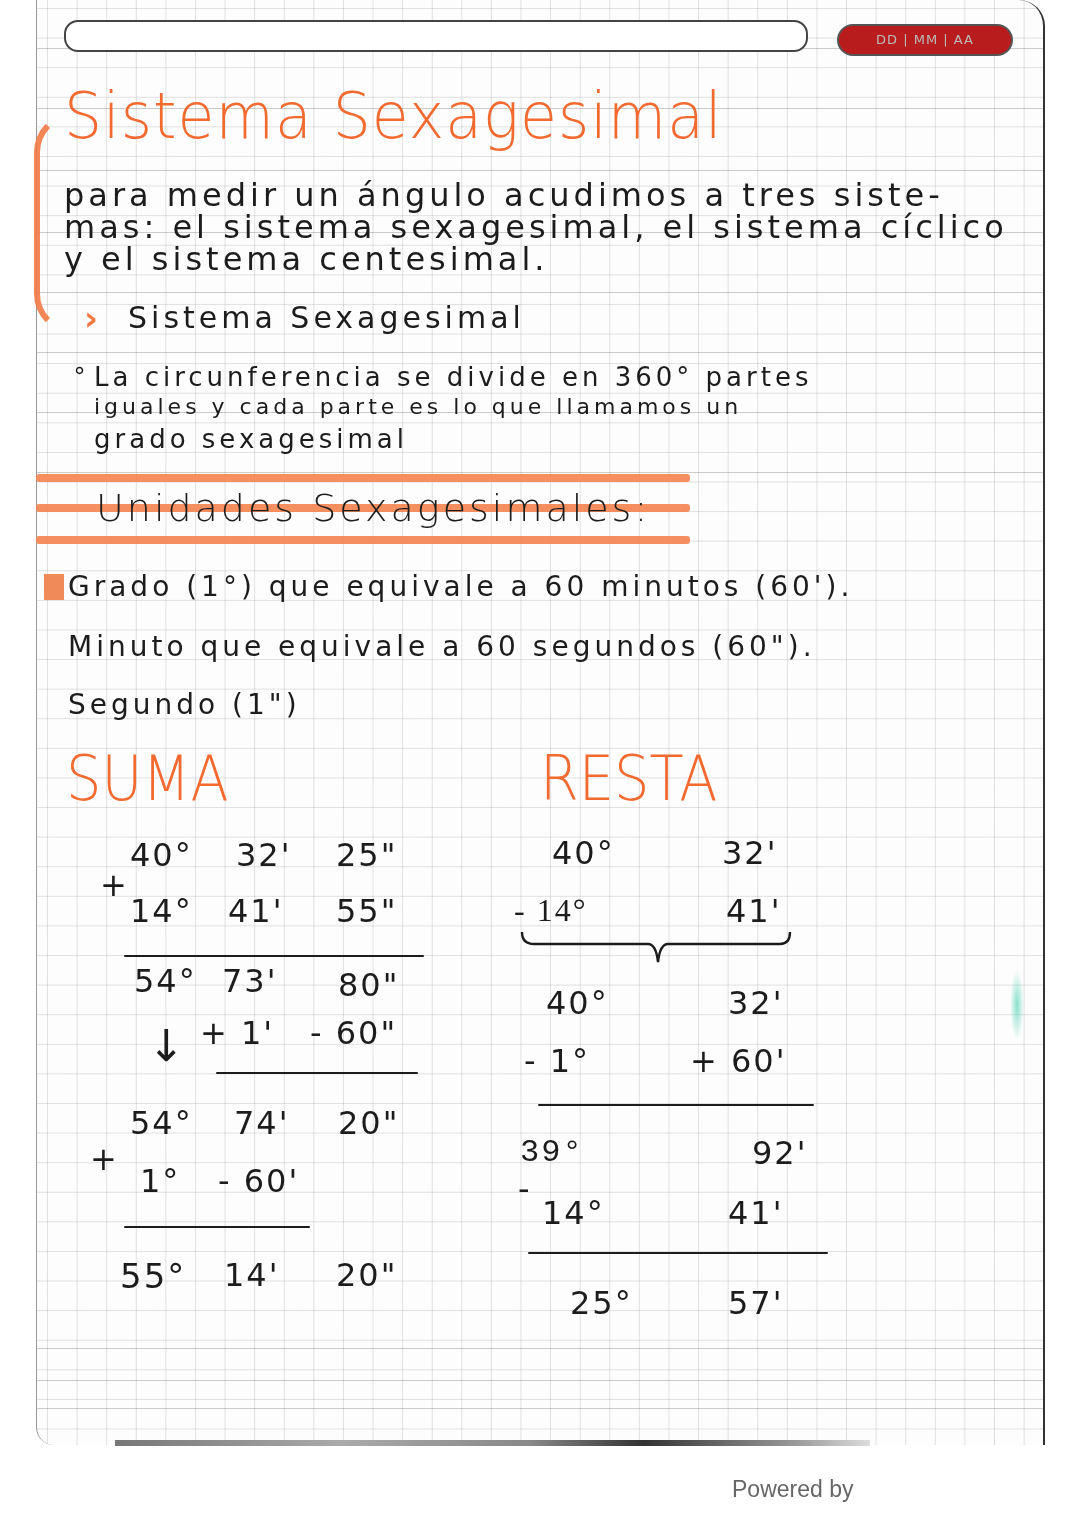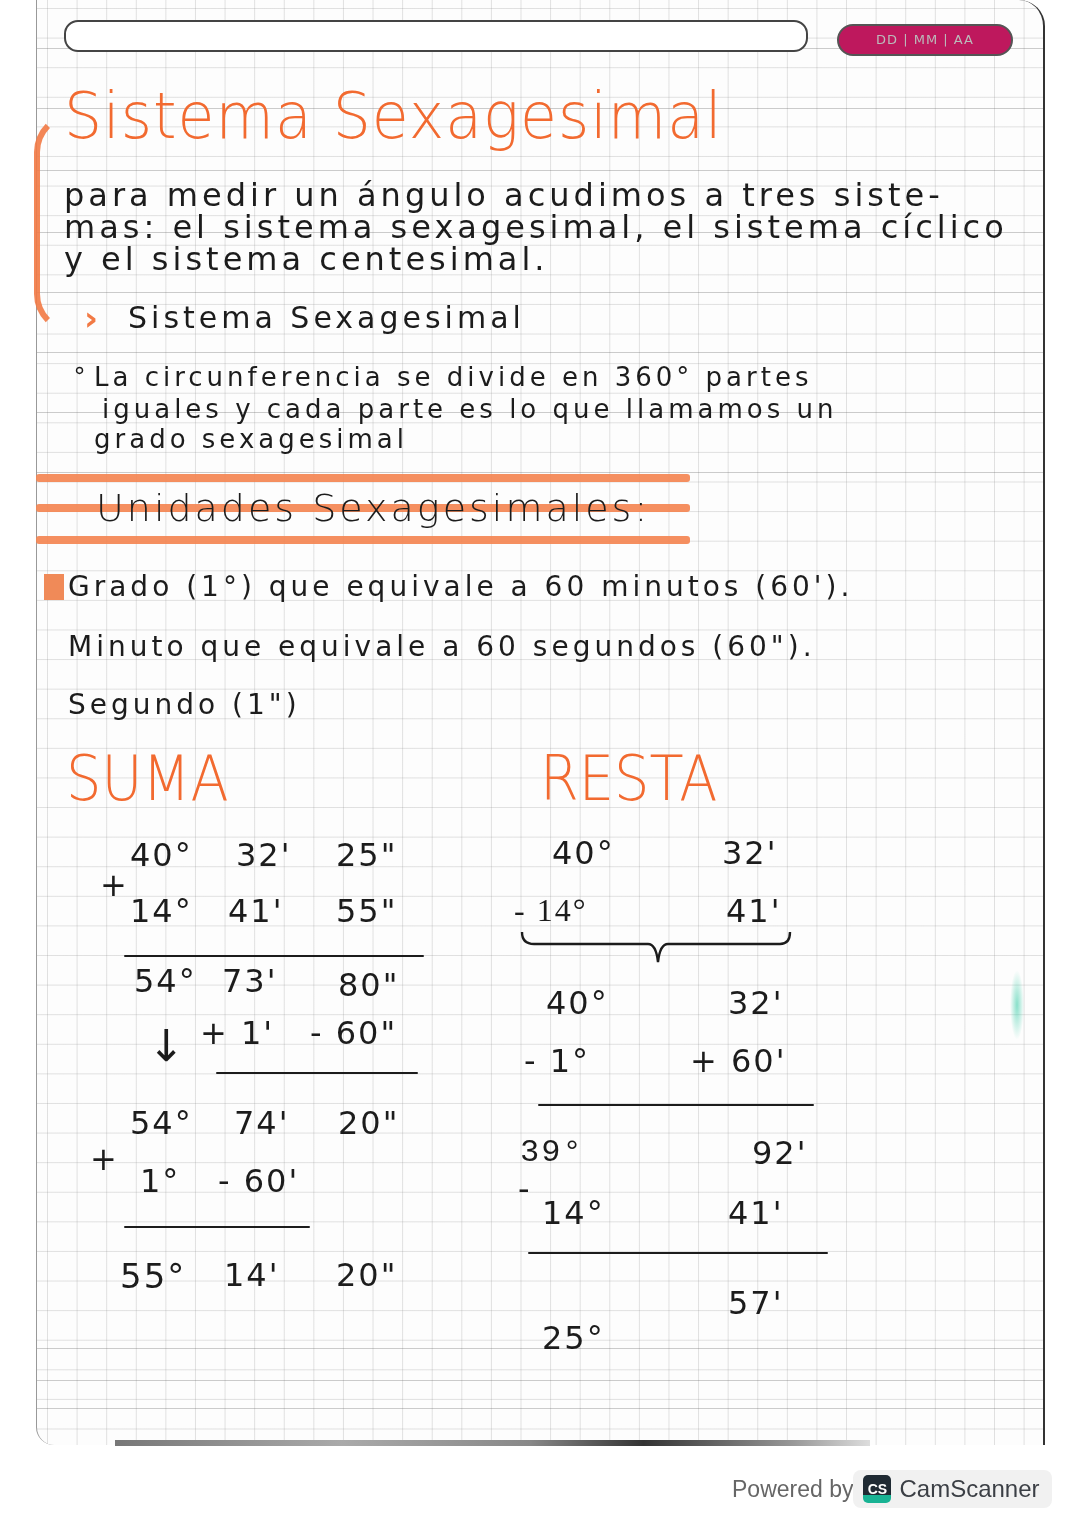--- a/index.html
+++ b/index.html
@@ -20,21 +20,21 @@
     border-left: 1px solid #999;
     border-radius: 0 26px 0 18px;
   }
   .hline { position: absolute; left: 0; right: 0; height: 1px; background: rgba(110,110,110,0.35); }
   .title-box {
     position: absolute; left: 64px; top: 20px; width: 740px; height: 28px;
     border: 2px solid #444; border-radius: 14px; background: #fff;
   }
   .date-box {
     position: absolute; left: 837px; top: 24px; width: 172px; height: 28px;
-    border: 2px solid #555; border-radius: 16px; background: #be185d;
+    border: 2px solid #555; border-radius: 16px; background: #b91c1c;
     color: #bbb; font-size: 13px; line-height: 28px; text-align: center;
     letter-spacing: 1px;
   }
   .hand { position: absolute; color: #1c1c1c; font-family: "DejaVu Sans", sans-serif; white-space: nowrap; letter-spacing: 2px; }
   .orange { color: #f26a30; }
   .main-title { left: 64px; top: 80px; font-size: 60px; letter-spacing: 1px; font-weight: 300; transform: scaleY(1.08); }
   .para { left: 64px; font-size: 32px; letter-spacing: 4px; }
   .bracket {
     position: absolute; left: 34px; top: 112px; width: 40px; height: 210px;
     border-left: 6px solid #f27a45; border-top: 6px solid #f27a45;
@@ -46,21 +46,21 @@
   .hl-line { position: absolute; left: 36px; width: 654px; height: 8px; background: #f48552; border-radius: 3px; opacity: 0.92; }
   .square-bullet { position: absolute; left: 44px; top: 574px; width: 20px; height: 26px; background: #f08a58; }
   .op { position: absolute; font-size: 32px; color: #1c1c1c; letter-spacing: 2px; font-family: "DejaVu Sans", sans-serif; white-space: nowrap; }
   .rule { position: absolute; height: 2px; background: #1c1c1c; border-radius: 2px; }
   .section-title { font-size: 62px; letter-spacing: 0px; font-weight: 300; transform: scaleX(0.9); transform-origin: left; }
   .bottom-bar {
     position: absolute; left: 115px; top: 1440px; width: 755px; height: 6px;
     background: linear-gradient(to right, #777, #aaa 30%, #888 55%, #333 70%, #999 90%, #ddd);
   }
   .footer {
-    position: absolute; left: 732px; top: 1467px; height: 44px; display: flex; align-items: center; 
+    position: absolute; left: 732px; top: 1467px; height: 44px; display: flex; align-items: center; gap: 14px;
   }
   .powered { font-family: "Liberation Sans", sans-serif; font-size: 23px; color: #666; }
   .cs-badge {
     display: flex; align-items: center; gap: 8px; background: #f1f1f1; border-radius: 8px;
     padding: 5px 12px 5px 10px;
   }
   .cs-logo {
     width: 28px; height: 28px; border-radius: 5px;
     background: linear-gradient(to bottom, #1f2a33 0 72%, #19b394 72% 100%);
     color: #fff; font-family: "Liberation Sans", sans-serif; font-weight: bold; font-size: 14px;
@@ -95,21 +95,21 @@
 <div class="hand orange main-title">Sistema Sexagesimal</div>
 
 <div class="hand para" style="top:176px">para medir un ángulo acudimos a tres siste-</div>
 <div class="hand para" style="top:208px">mas: el sistema sexagesimal, el sistema cíclico</div>
 <div class="hand para" style="top:240px">y el sistema centesimal.</div>
 
 <div class="hand" style="left:128px; top:300px; font-size:30px; letter-spacing:4px;">Sistema Sexagesimal</div>
 
 <div class="hand" style="left:72px; top:356px; font-size:24px;">∘</div>
 <div class="hand" style="left:94px; top:362px; font-size:26px; letter-spacing:4px;">La circunferencia se divide en 360° partes</div>
-<div class="hand" style="left:102px; top:394px; font-size:26px; letter-spacing:4px;text-align:right;">iguales y cada parte es lo que llamamos un</div>
+<div class="hand" style="left:94px; top:394px; font-size:22px; letter-spacing:4px;text-align:right;">iguales y cada parte es lo que llamamos un</div>
 <div class="hand" style="left:94px; top:424px; font-size:26px; letter-spacing:4px;">grado sexagesimal</div>
 
 <div class="hl-line" style="top:474px"></div>
 <div class="hl-line" style="top:504px"></div>
 <div class="hl-line" style="top:536px"></div>
 <div class="hand" style="left:96px; top:486px; font-size:38px; letter-spacing:3px; font-weight:300;">Unidades Sexagesimales:</div>
 
 <div class="square-bullet"></div>
 <div class="hand" style="left:68px; top:570px; font-size:28px; letter-spacing:4px;">Grado (1°) que equivale a 60 minutos (60').</div>
 <div class="hand" style="left:68px; top:630px; font-size:28px; letter-spacing:4px;">Minuto que equivale a 60 segundos (60").</div>
@@ -162,25 +162,21 @@
 <div class="op" style="left:690px; top:1042px;">+ 60'</div>
 <div class="rule" style="left:538px; top:1104px; width:276px;"></div>
 
 <div class="op" style="left:520px; top:1134px;font-family:Liberation Mono, monospace;">39°</div>
 <div class="op" style="left:728px; top:1134px;padding-left:24px;">92'</div>
 <div class="op" style="left:518px; top:1170px;">-</div>
 <div class="op" style="left:542px; top:1194px;">14°</div>
 <div class="op" style="left:728px; top:1194px;">41'</div>
 <div class="rule" style="left:528px; top:1252px; width:300px;"></div>
 
-<div class="op" style="left:542px; top:1284px;margin-top:35px;">25°</div>
+<div class="op" style="left:570px; top:1284px;">25°</div>
 <div class="op" style="left:728px; top:1284px;">57'</div>
 
 <div class="teal-smudge"></div>
 <div class="bottom-bar"></div>
 
 <div class="footer">
   <span class="powered">Powered by</span>
-  <div class="cs-badge">
-    <span class="cs-logo">CS</span>
-    <span class="cs-name">CamScanner</span>
-  </div>
 </div>
 
 </body></html>

